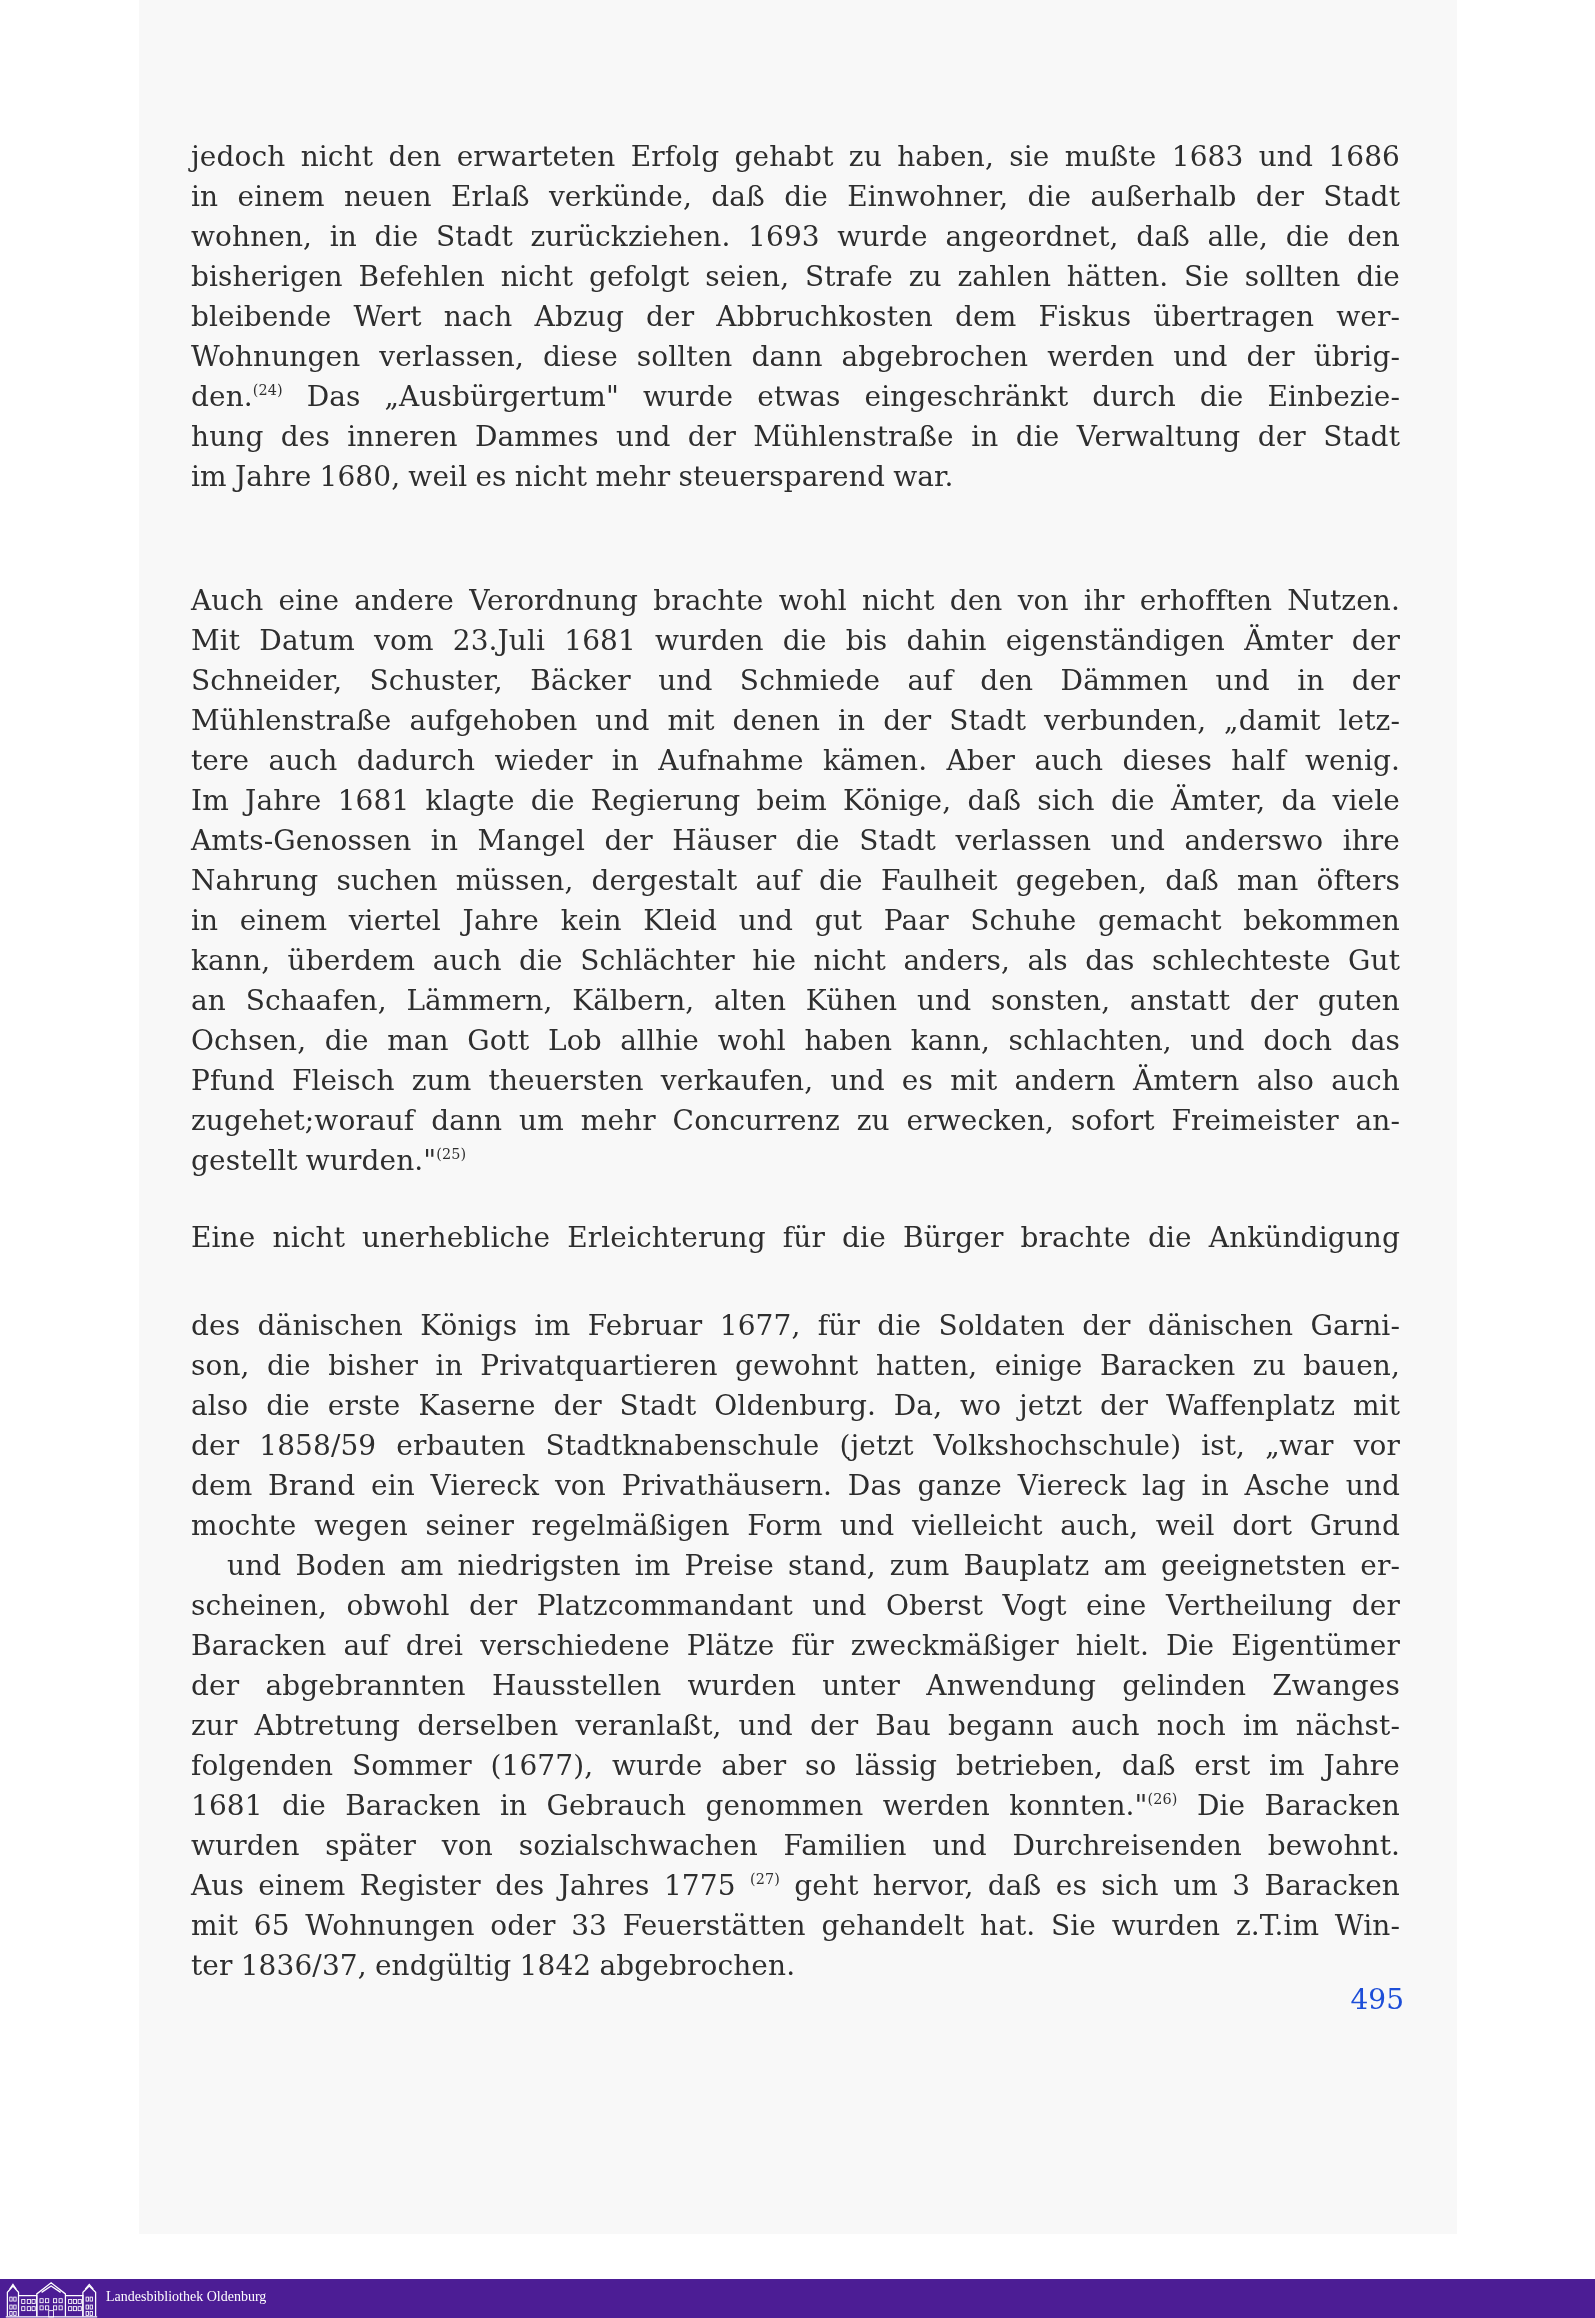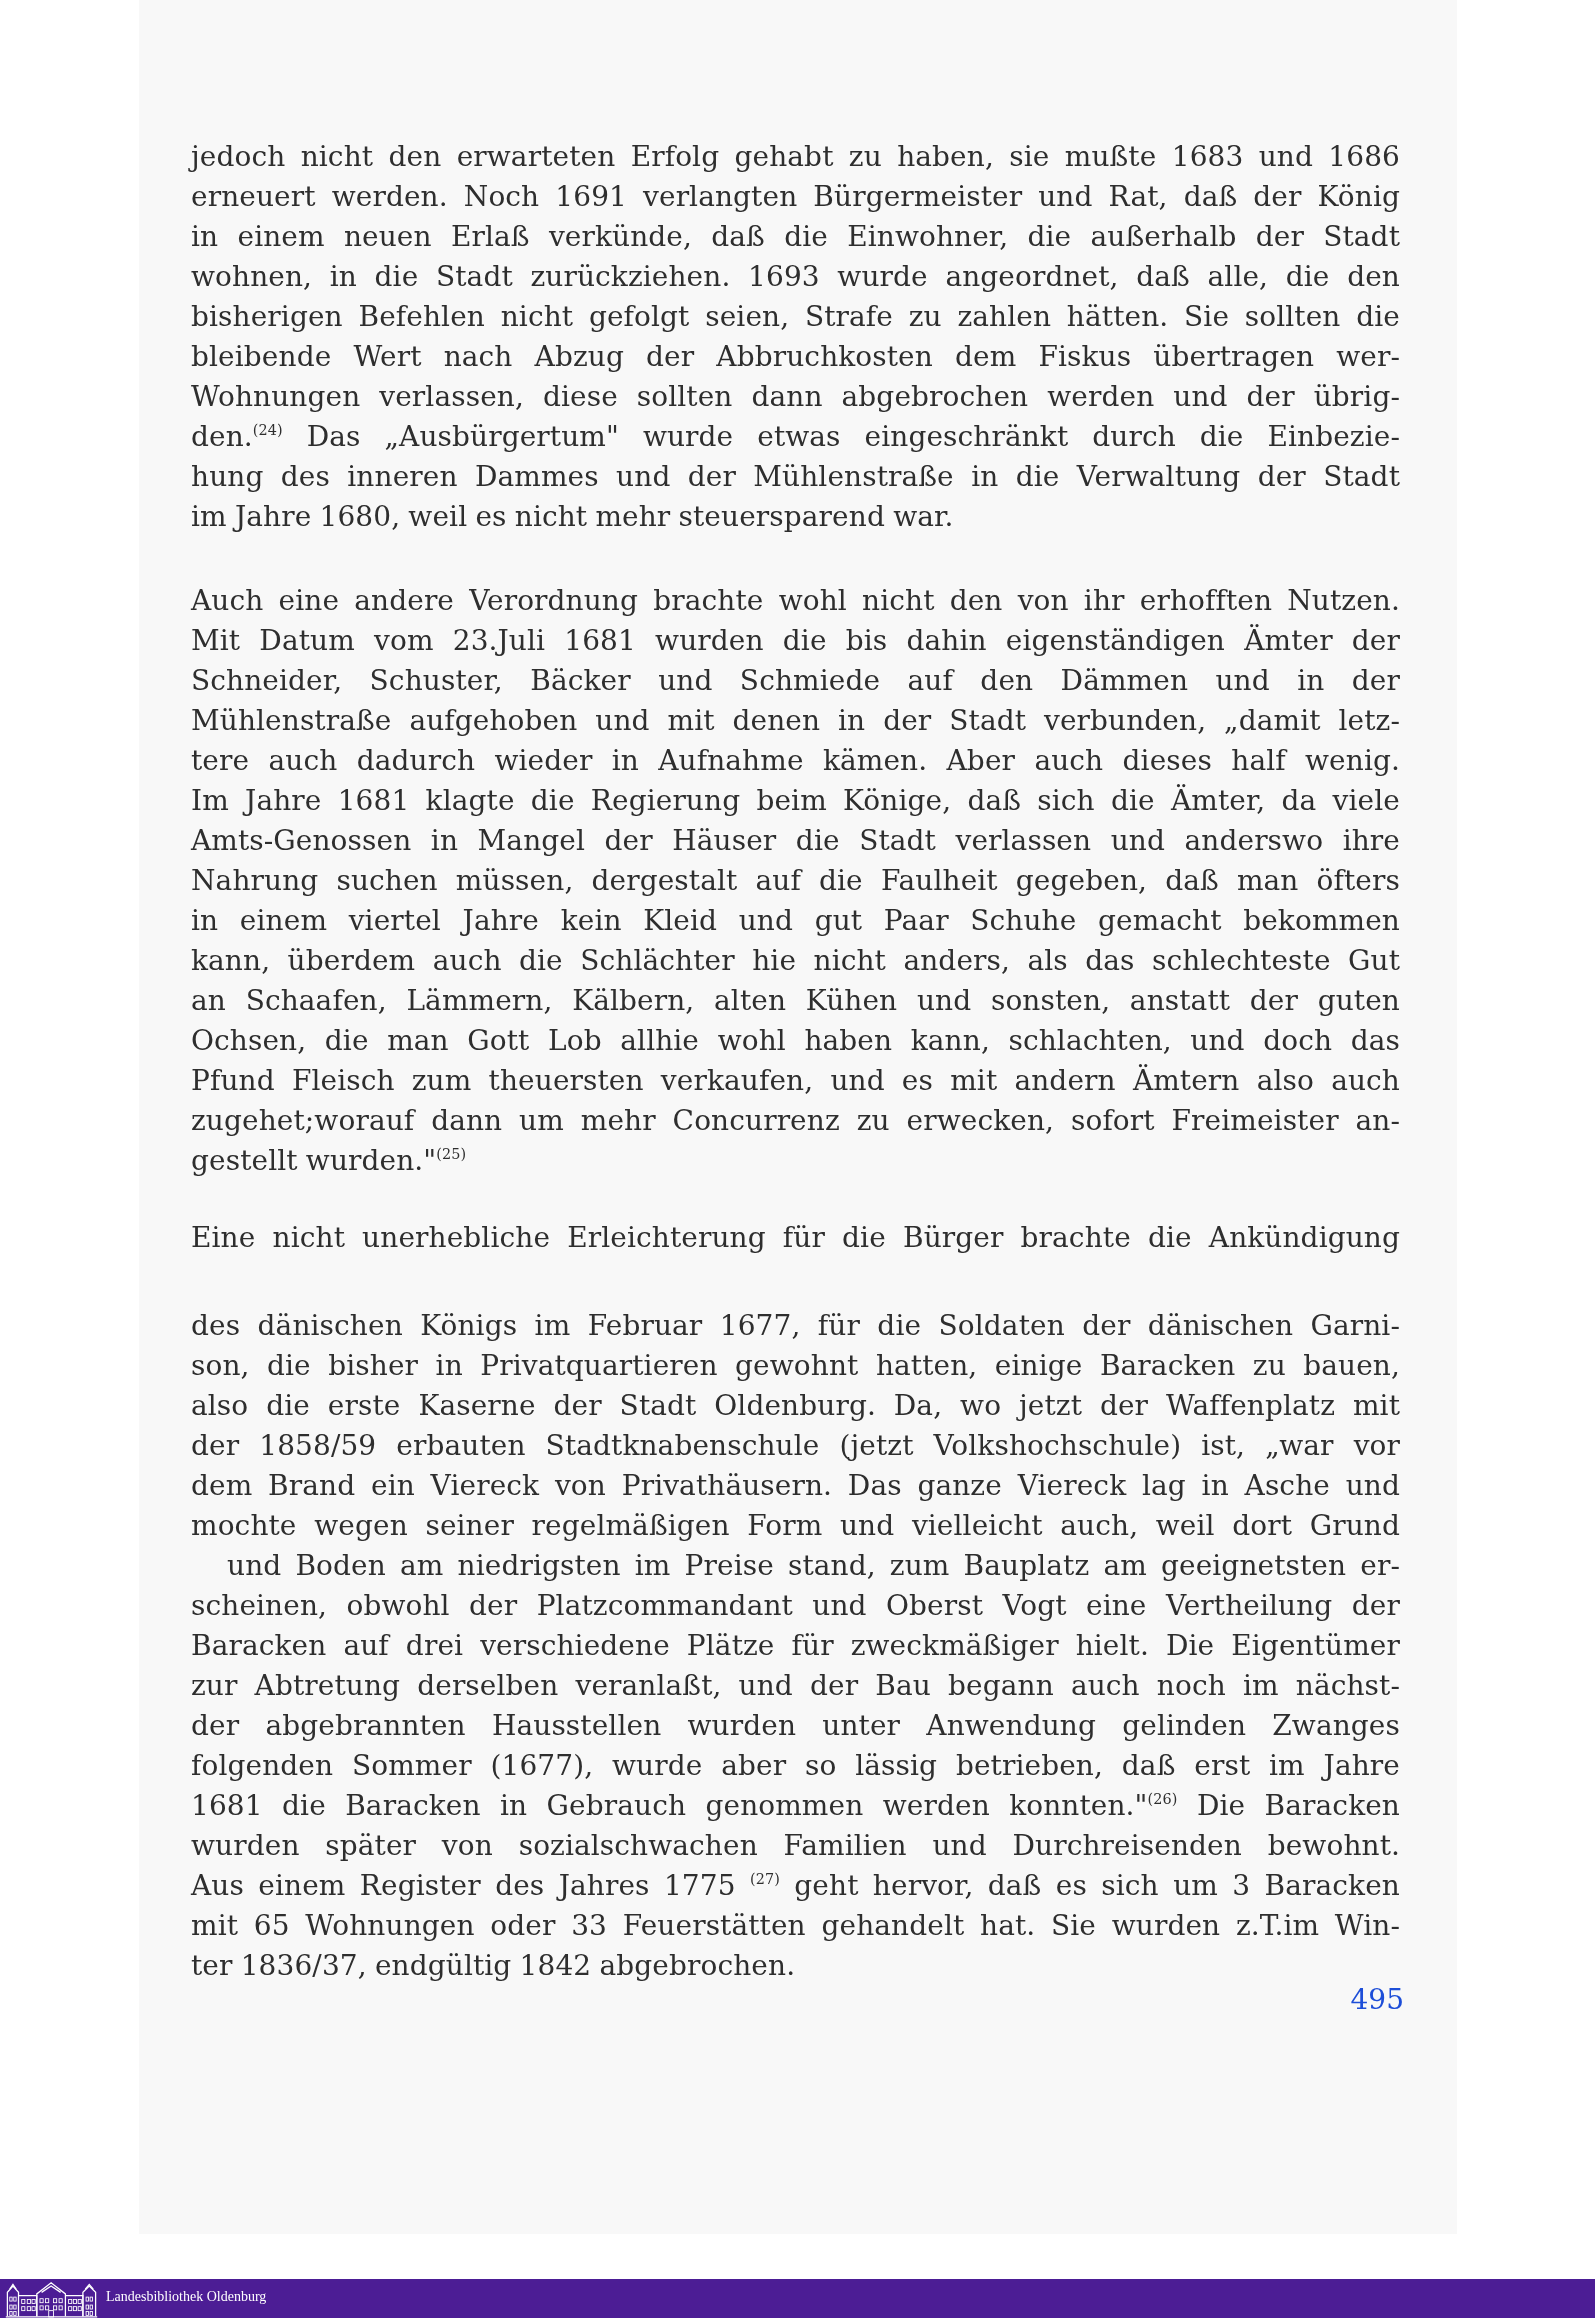--- a/index.html
+++ b/index.html
@@ -88,21 +88,20 @@
       white-space: nowrap;
     }
   </style>
 </head>
 <body>
 
 <div class="page"></div>
 
 <div class="text-block" id="para-1">
     <span class="line" style="word-spacing: -0.8px;">jedoch nicht den erwarteten Erfolg gehabt zu haben, sie mußte 1683 und 1686</span>
-    <span class="line" style="word-spacing: -0.8px;">erneuert werden. Noch 1691 verlangten Bürgermeister und Rat, daß der König</span>
     <span class="line" style="word-spacing: -0.8px;">in einem neuen Erlaß verkünde, daß die Einwohner, die außerhalb der Stadt</span>
     <span class="line" style="word-spacing: -0.8px;">wohnen, in die Stadt zurückziehen. 1693 wurde angeordnet, daß alle, die den</span>
     <span class="line" style="word-spacing: -0.8px;">bisherigen Befehlen nicht gefolgt seien, Strafe zu zahlen hätten. Sie sollten die</span>
     <span class="line" style="word-spacing: -0.8px;">bleibende Wert nach Abzug der Abbruchkosten dem Fiskus übertragen wer-</span>
     <span class="line" style="word-spacing: -0.8px;">Wohnungen verlassen, diese sollten dann abgebrochen werden und der übrig-</span>
     <span class="line" style="word-spacing: -0.8px;"><span>den.</span><span class="sup">(24)</span><span> Das „Ausbürgertum" wurde etwas eingeschränkt durch die Einbezie-</span></span>
     <span class="line" style="word-spacing: -0.8px;">hung des inneren Dammes und der Mühlenstraße in die Verwaltung der Stadt</span>
     <span class="line last">im Jahre 1680, weil es nicht mehr steuersparend war.</span>
   </div>
 <div class="text-block" id="para-2">
@@ -126,22 +125,22 @@
     <span class="line" style="word-spacing: -0.8px;">Eine nicht unerhebliche Erleichterung für die Bürger brachte die Ankündigung</span>
     <span class="line" style="word-spacing: -0.8px; margin-top: 48px;">des dänischen Königs im Februar 1677, für die Soldaten der dänischen Garni-</span>
     <span class="line" style="word-spacing: -0.8px;">son, die bisher in Privatquartieren gewohnt hatten, einige Baracken zu bauen,</span>
     <span class="line" style="word-spacing: -0.8px;">also die erste Kaserne der Stadt Oldenburg. Da, wo jetzt der Waffenplatz mit</span>
     <span class="line" style="word-spacing: -0.8px;">der 1858/59 erbauten Stadtknabenschule (jetzt Volkshochschule) ist, „war vor</span>
     <span class="line" style="word-spacing: -0.8px;">dem Brand ein Viereck von Privathäusern. Das ganze Viereck lag in Asche und</span>
     <span class="line" style="word-spacing: -0.8px;">mochte wegen seiner regelmäßigen Form und vielleicht auch, weil dort Grund</span>
     <span class="line" style="word-spacing: -0.8px; margin-left: 36px;">und Boden am niedrigsten im Preise stand, zum Bauplatz am geeignetsten er-</span>
     <span class="line" style="word-spacing: -0.8px;">scheinen, obwohl der Platzcommandant und Oberst Vogt eine Vertheilung der</span>
     <span class="line" style="word-spacing: -0.8px;">Baracken auf drei verschiedene Plätze für zweckmäßiger hielt. Die Eigentümer</span>
+    <span class="line" style="word-spacing: -0.8px;">der abgebrannten Hausstellen wurden unter Anwendung gelinden Zwanges</span>
     <span class="line" style="word-spacing: -0.8px;">zur Abtretung derselben veranlaßt, und der Bau begann auch noch im nächst-</span>
-    <span class="line" style="word-spacing: -0.8px;">der abgebrannten Hausstellen wurden unter Anwendung gelinden Zwanges</span>
     <span class="line" style="word-spacing: -0.8px;">folgenden Sommer (1677), wurde aber so lässig betrieben, daß erst im Jahre</span>
     <span class="line" style="word-spacing: -0.8px;"><span>1681 die Baracken in Gebrauch genommen werden konnten."</span><span class="sup">(26)</span><span> Die Baracken</span></span>
     <span class="line" style="word-spacing: -0.8px;">wurden später von sozialschwachen Familien und Durchreisenden bewohnt.</span>
     <span class="line" style="word-spacing: -0.8px;"><span>Aus einem Register des Jahres 1775 </span><span class="sup">(27)</span><span> geht hervor, daß es sich um 3 Baracken</span></span>
     <span class="line" style="word-spacing: -0.8px;">mit 65 Wohnungen oder 33 Feuerstätten gehandelt hat. Sie wurden z.T.im Win-</span>
     <span class="line last">ter 1836/37, endgültig 1842 abgebrochen.</span>
   </div>
 
 <div class="page-number">495</div>
 

